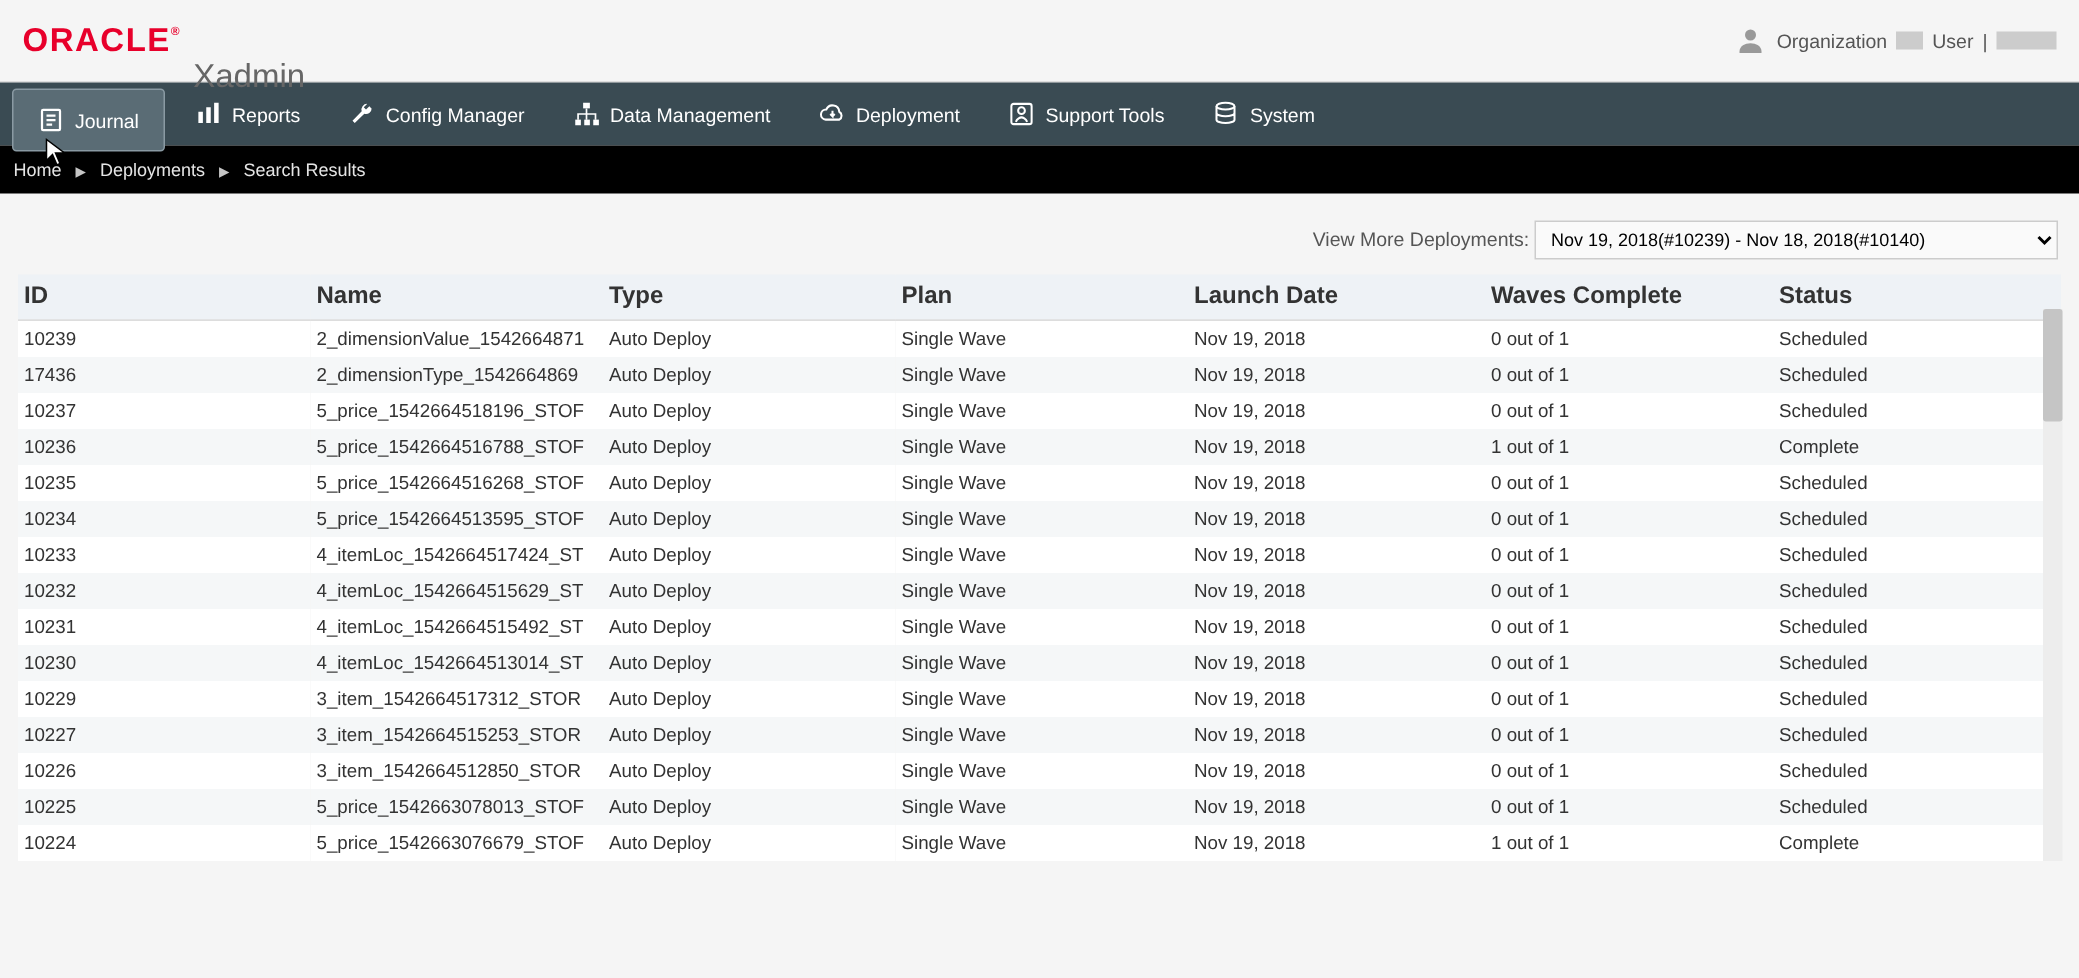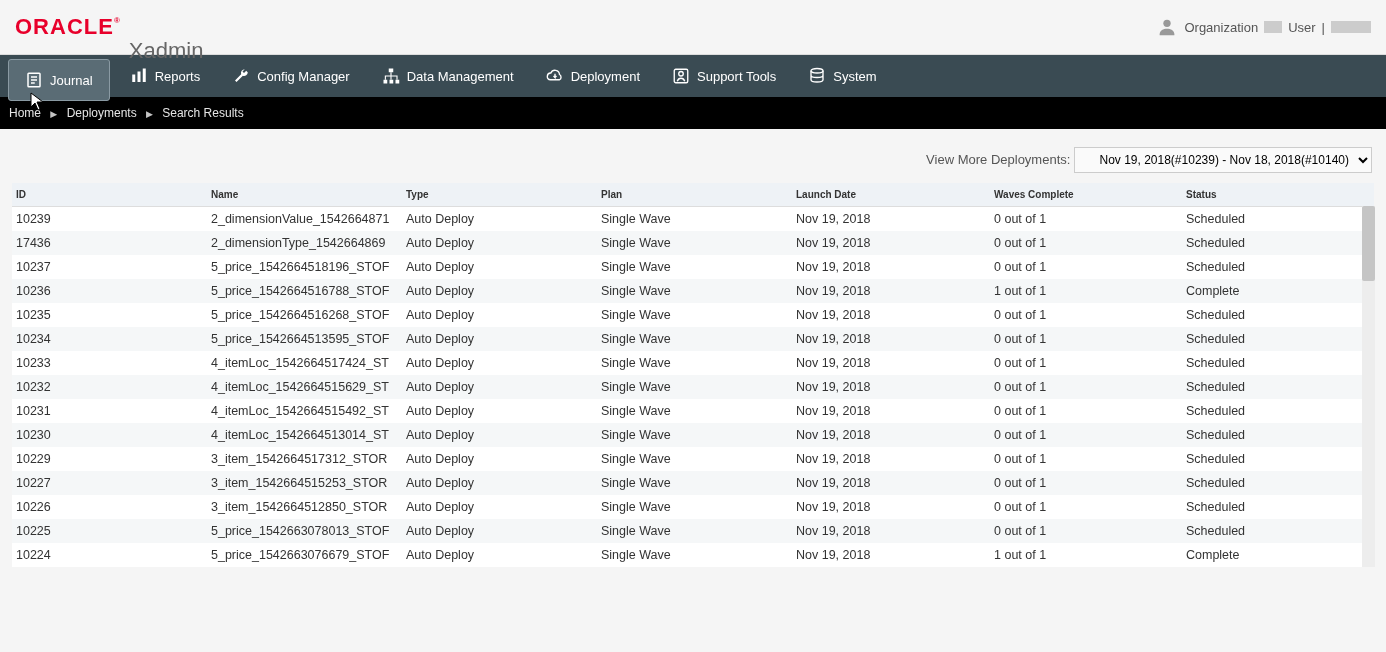--- a/index.html
+++ b/index.html
@@ -22,26 +22,26 @@
 .nav-icon { width: 18px; height: 18px; fill: #fff; }
 
 
 .breadcrumb { background: #000000; color: #e5e5e5; padding: 9px 9px; font-size: 12px; }
 .breadcrumb span { color: #e5e5e5; }
 .breadcrumb .sep { margin: 0 6px; font-size: 9px; color: #c5c5c5; }
 
 
 .content { padding: 10px 0 0 0; }
 .view-more { text-align: right; padding: 8px 14px 10px 0; color: #555; font-size: 13px; }
-.view-more select { font-size: 12px; padding: 4px 6px; border: 1px solid #ccc; background: #fafafa; width: 298px; text-align: right; }
+.view-more select { font-size: 12px; padding: 4px 6px; border: 1px solid #ccc; background: #fafafa; width: 349px; }
 
 
 .table-wrap { margin: 0 12px; position: relative; }
 table { width: 100%; border-collapse: collapse; table-layout: fixed; }
-thead th { background: #eef2f6; color: #333; text-align: left; padding: 6px 4px; font-size: 10px; border-bottom: 1px solid #ddd; font-weight: bold; }
+thead th { background: #eef2f6; color: #333; text-align: left; padding: 6px 4px; font-size: 16px; border-bottom: 1px solid #ddd; font-weight: bold; }
 tbody td { padding: 5px 4px; font-size: 12.5px; color: #333; white-space: nowrap; overflow: hidden; text-overflow: clip; }
 tbody tr:nth-child(even) { background: #f5f7f8; }
 tbody tr:nth-child(odd) { background: #fff; }
 
 .col-id { width: 195px; }
 .col-name { width: 195px; }
 .col-type { width: 195px; }
 .col-plan { width: 195px; }
 .col-launch { width: 198px; }
 .col-waves { width: 192px; }

